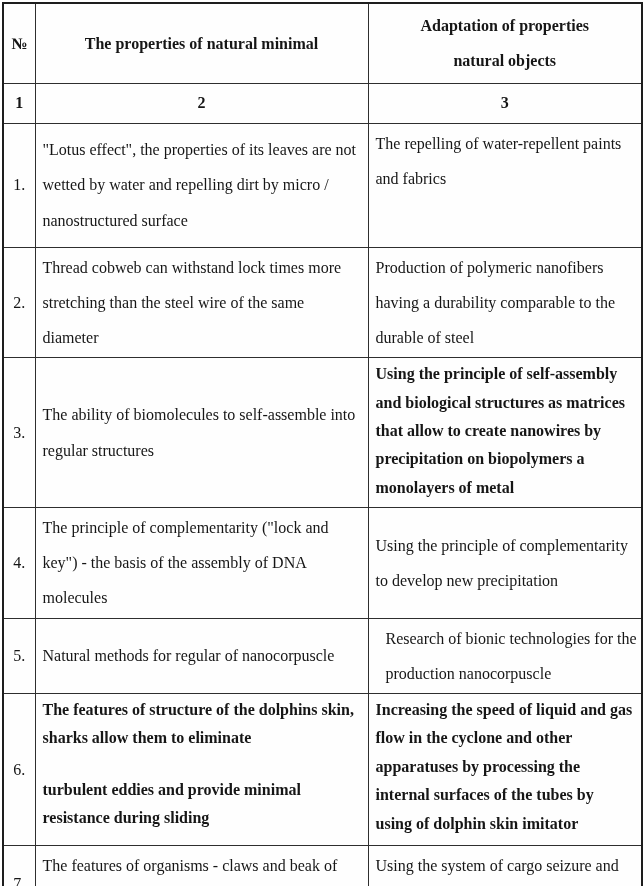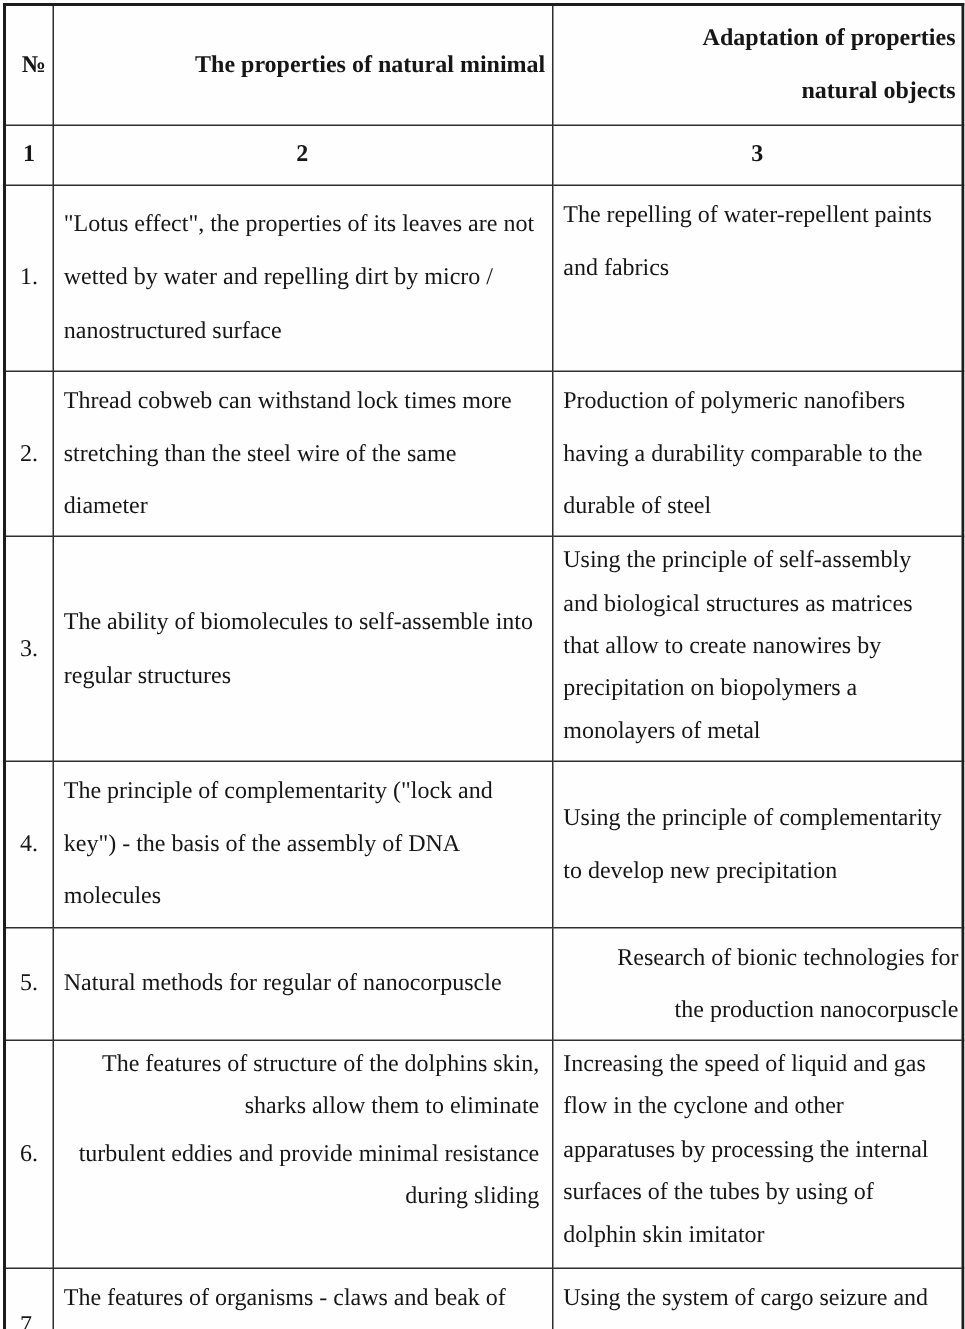--- a/index.html
+++ b/index.html
@@ -32,41 +32,41 @@
     padding: 2px 8px 2px 7px;
     vertical-align: top;
     line-height: 2.2;
     overflow: hidden;
     font-weight: normal;
     text-align: left;
     box-sizing: border-box;
   }
   th {
     font-weight: bold;
-    text-align: right;
+    text-align: center;
     vertical-align: middle;
     padding: 2px 4px;
   }
   th.prewrap { white-space: pre-line; }
   tr.nums td {
     font-weight: bold;
     text-align: center;
     vertical-align: middle;
     padding: 0 2px;
   }
   td.num-cell {
     text-align: center;
     vertical-align: middle;
     padding: 0 2px;
   }
   td.vmid  { vertical-align: middle; }
-  td.tight { line-height: 1.78; }
-  td.indent { padding-left: 30px; padding-right: 2px; text-align: right; }
-  td p { margin: 0; text-align: right; }
-  td p.para2 { margin-top: 3px; }
+  td.tight { line-height: 1.78; font-weight: bold; }
+  td.indent { padding-left: 17px; padding-right: 2px; }
+  td p { margin: 0; }
+  td p.para2 { margin-top: 23px; }
 </style>
 </head>
 <body>
 
 <table class="doc-table">
   <colgroup>
     <col class="c-num">
     <col class="c-prop">
     <col class="c-adapt">
   </colgroup>

